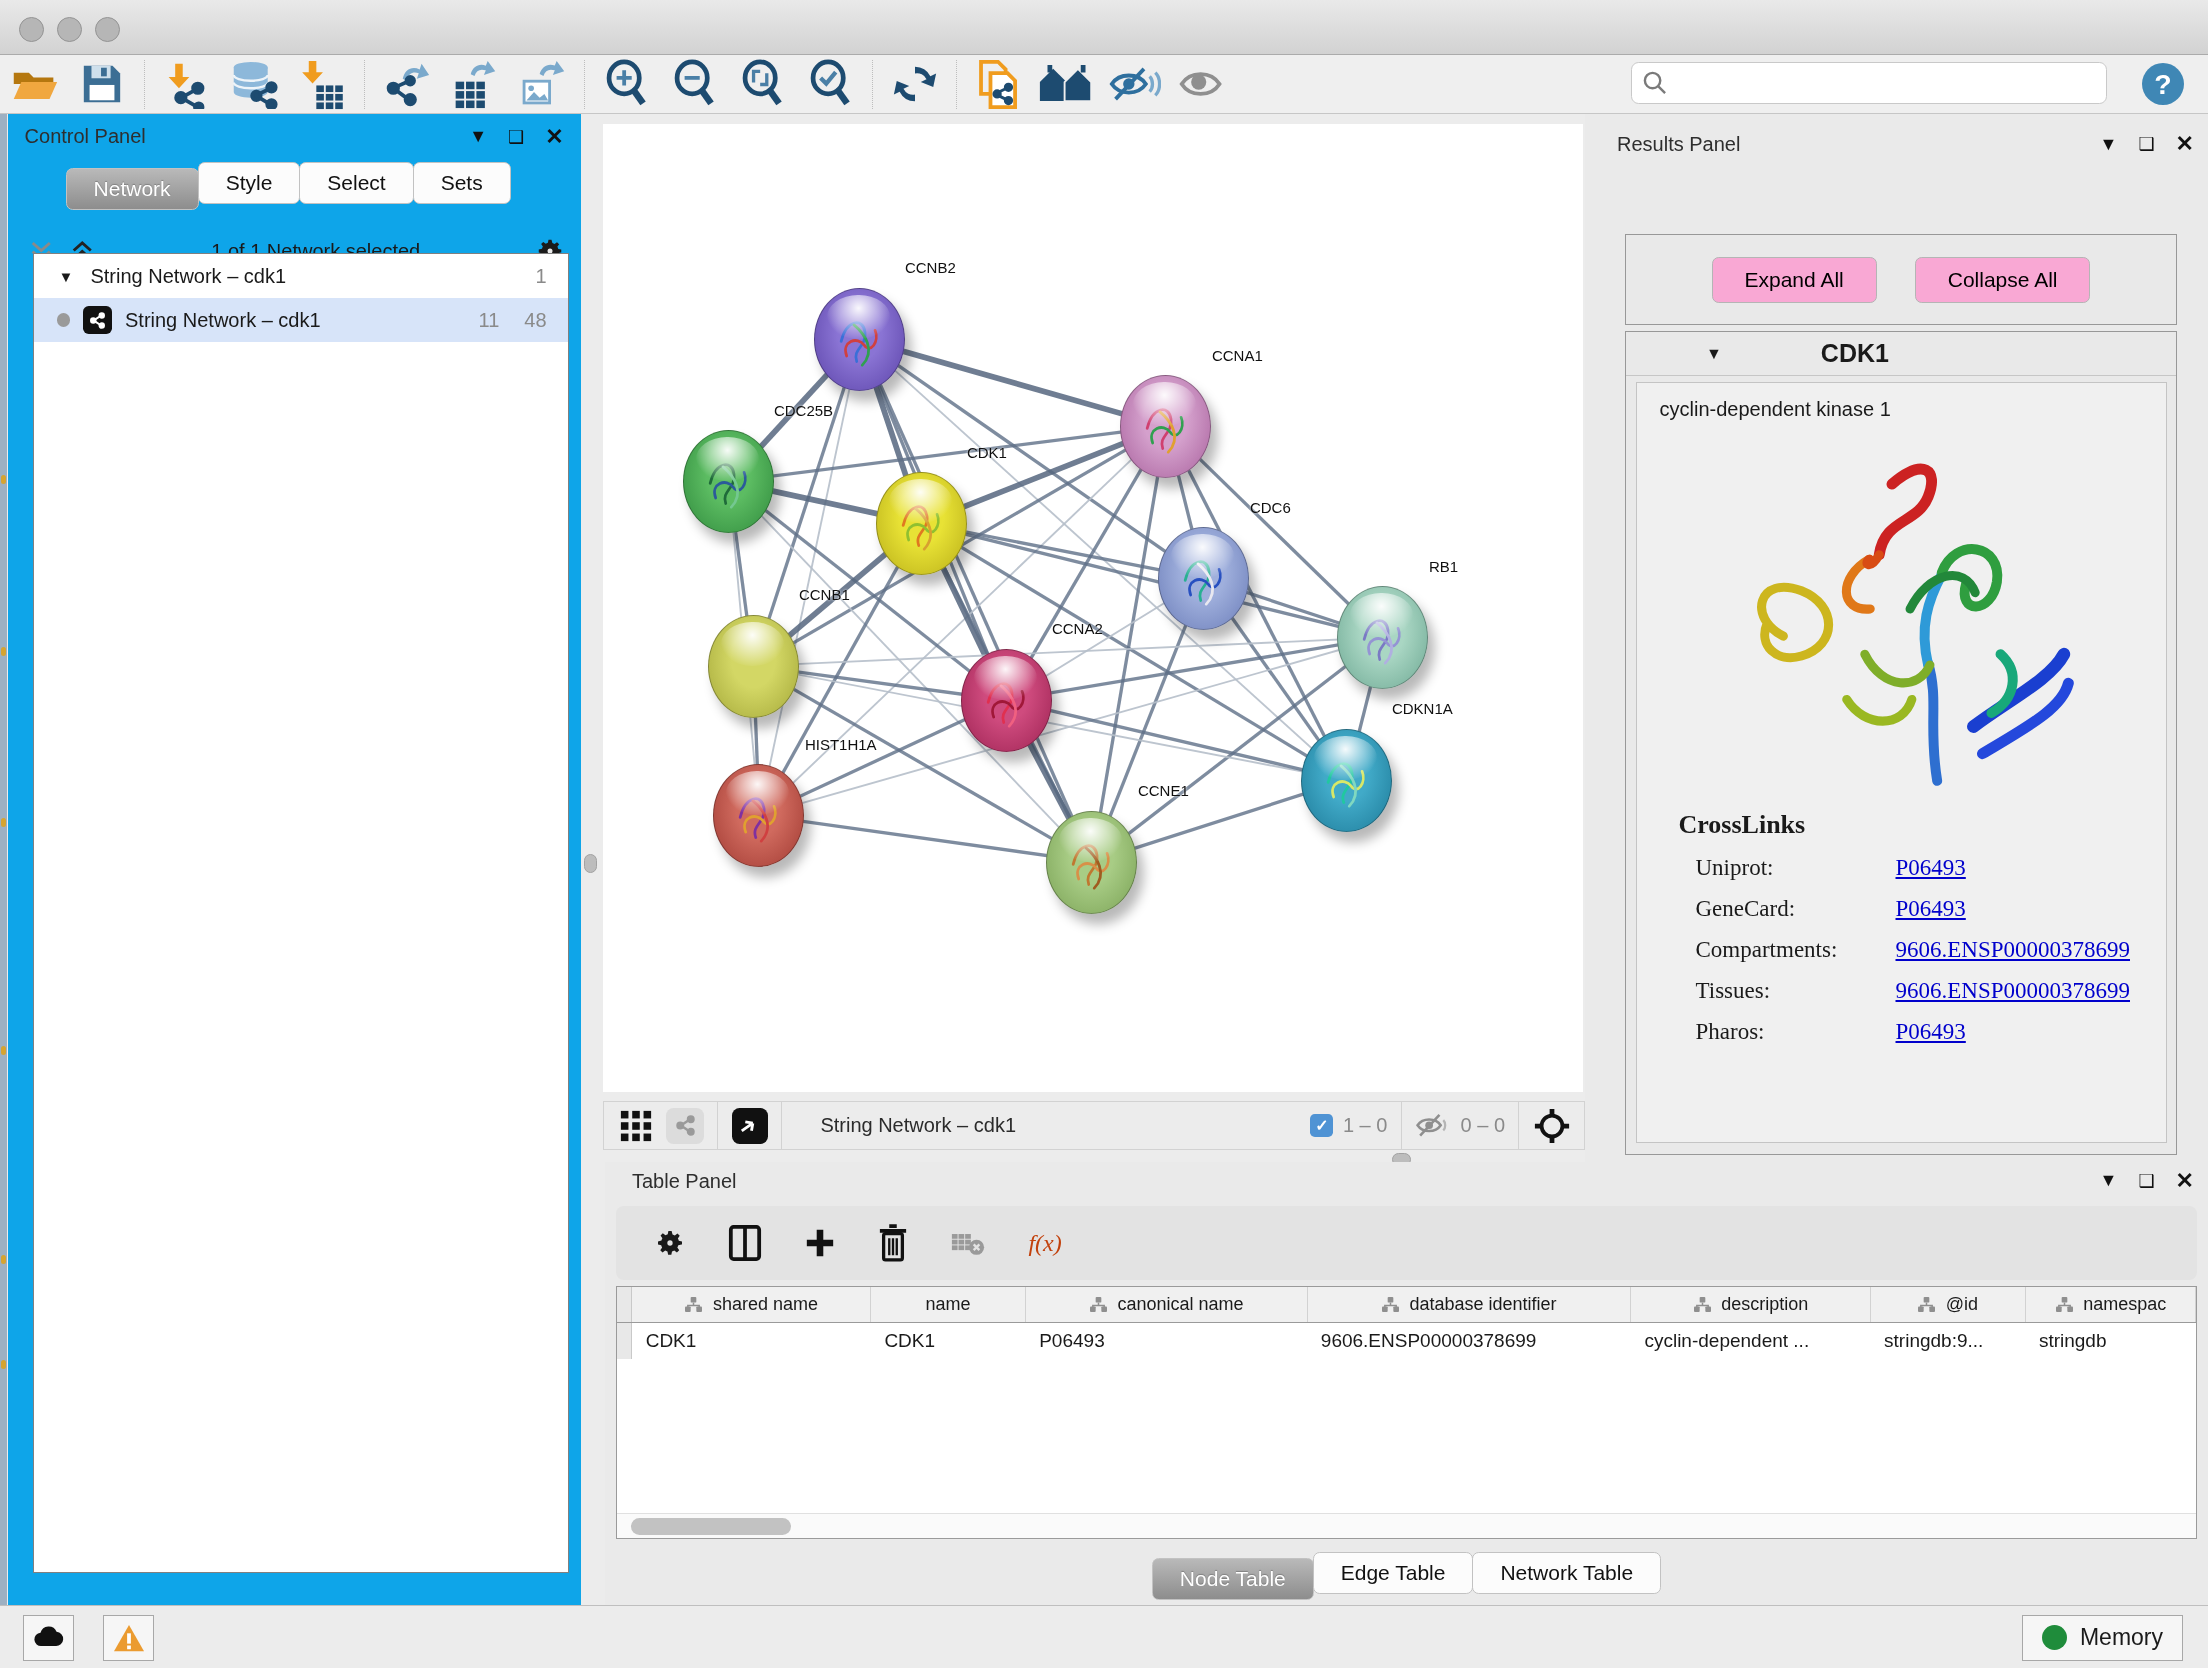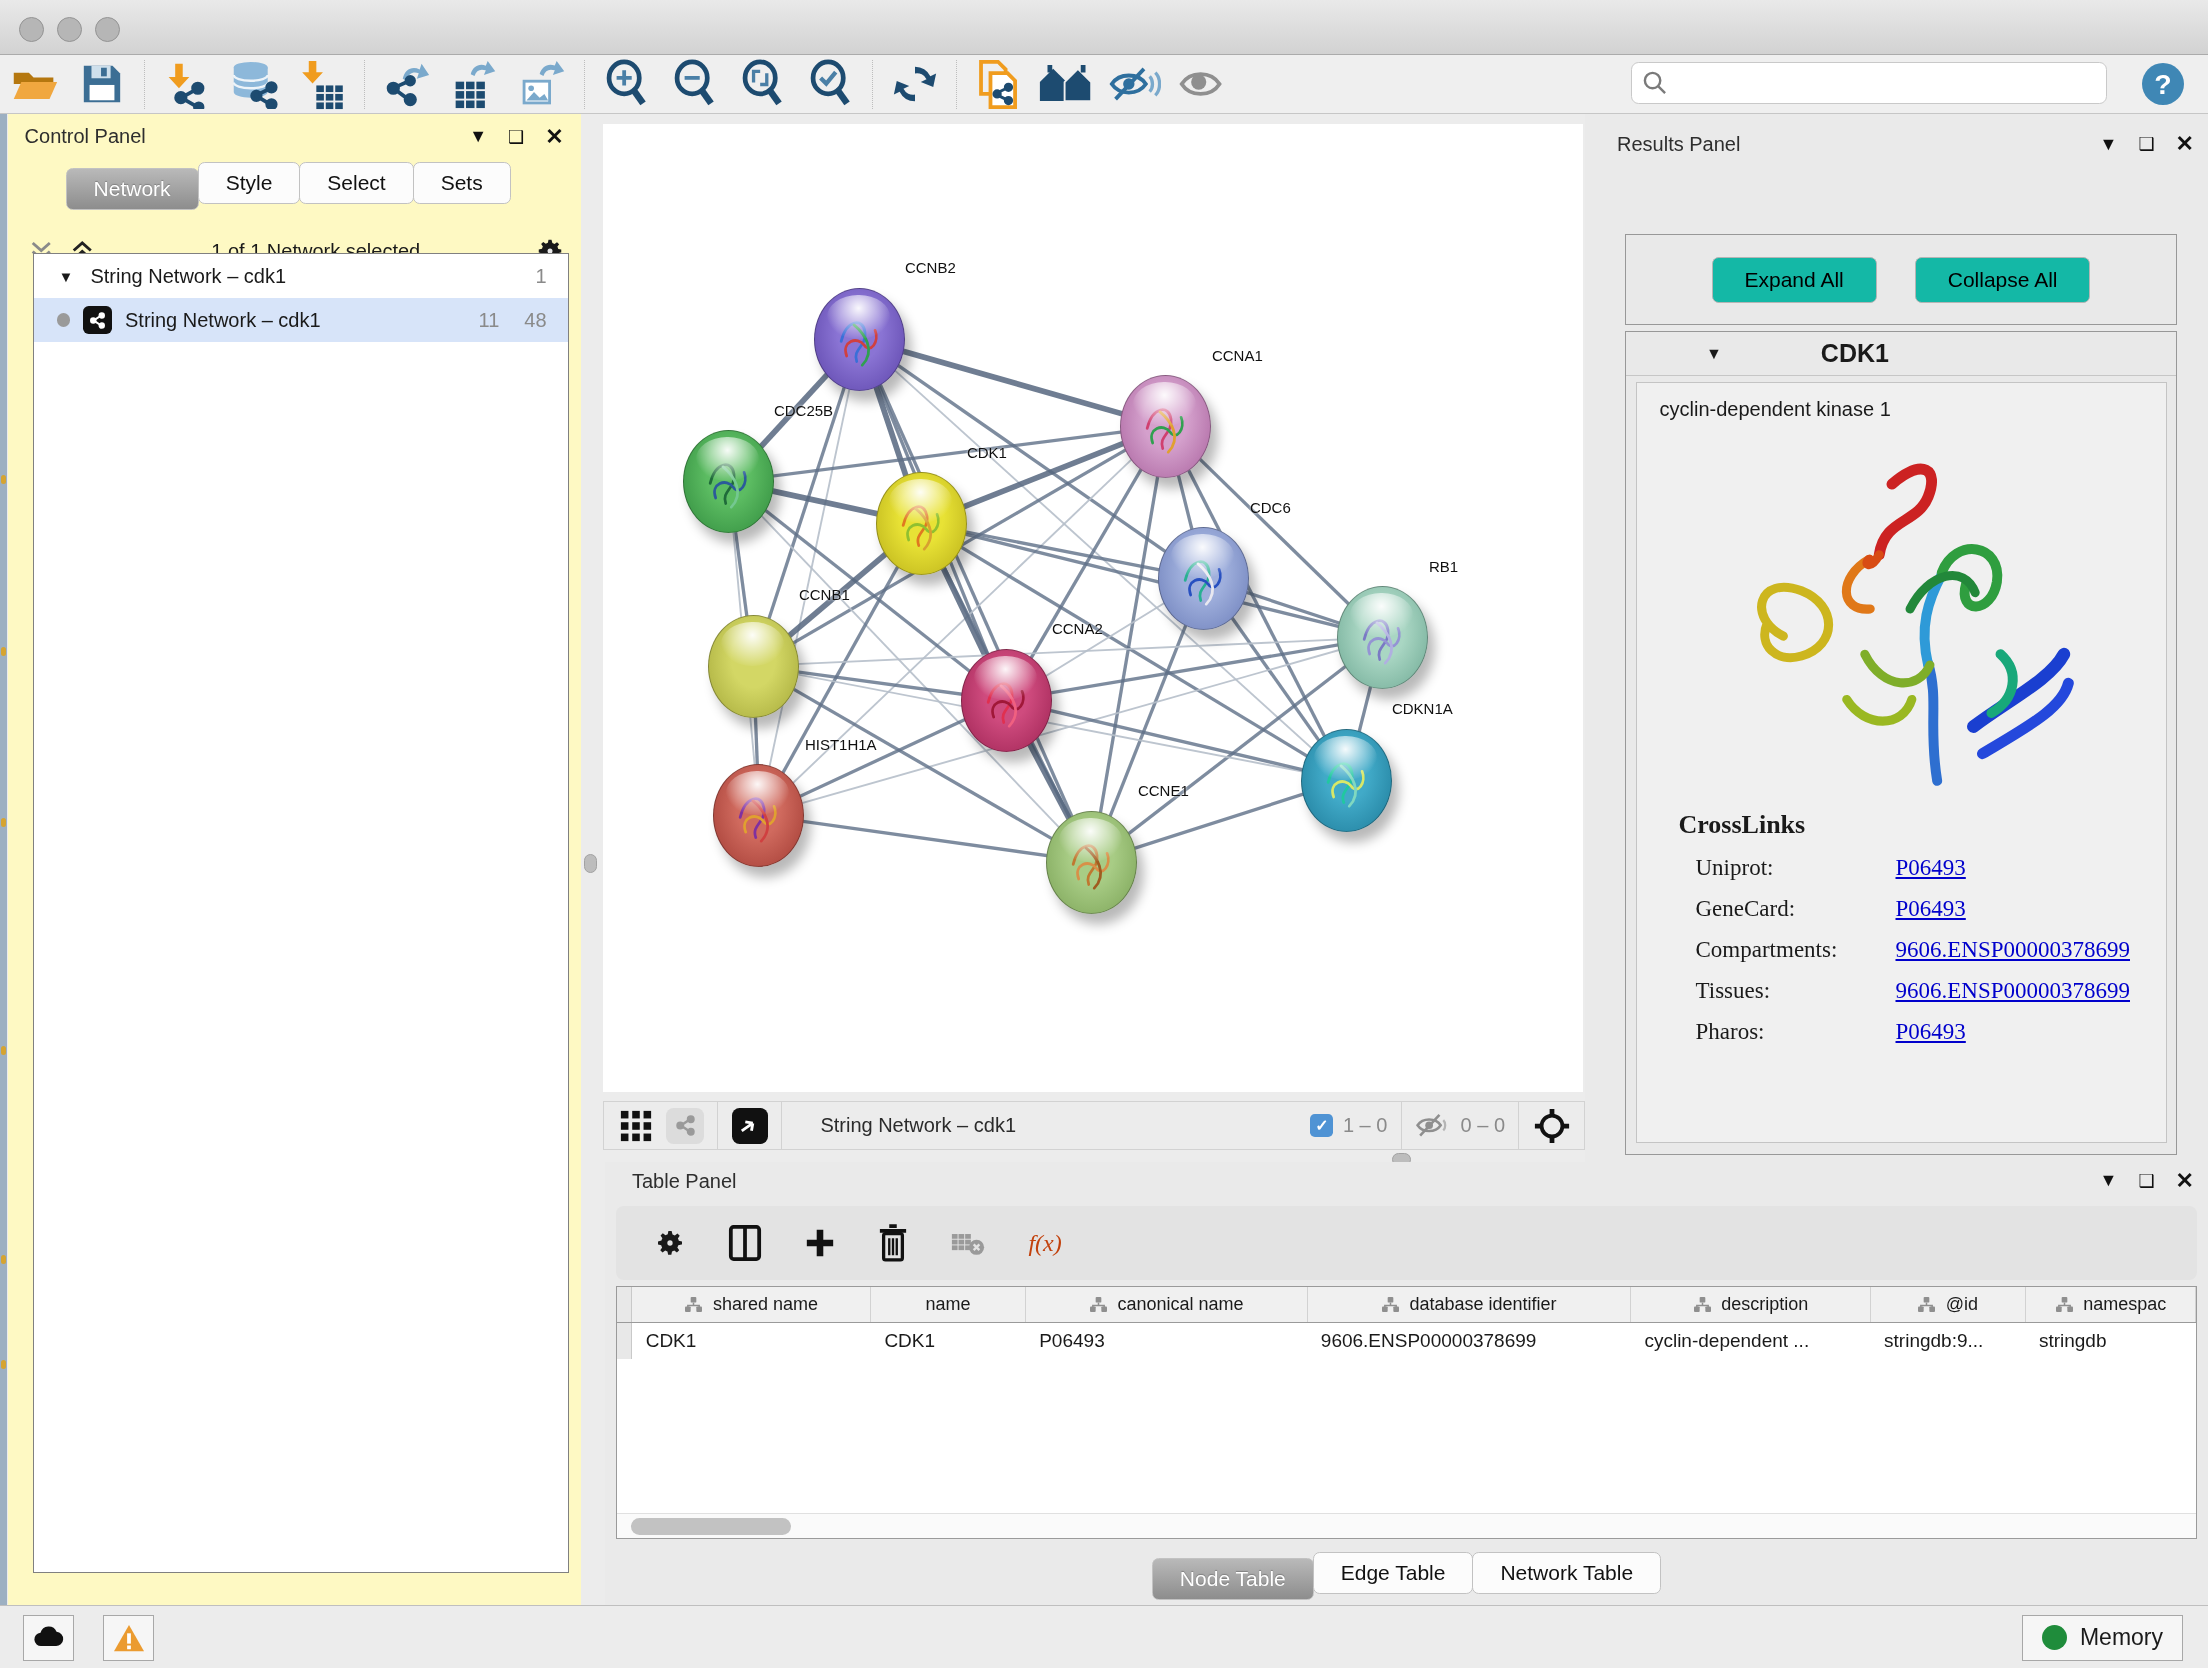--- a/index.html
+++ b/index.html
@@ -36,21 +36,21 @@
   .pc { font-size:18px; cursor:default; }
   .pc.x { font-weight:bold; font-size:22px; }
 
   
   .seg { display:inline-flex; }
   .tab { height:42px; padding:0 27px; background:#fcfcfc; border:1px solid #c2c2c2; margin-left:-1px;
     font-size:21px; display:flex; align-items:center; border-radius:6.7px; color:#111; }
   .tab.sel { background:linear-gradient(#b9b9b9,#8d8d8d); color:#fff; text-shadow:0 -1px 1px rgba(0,0,0,.25);margin-top:6px; }
 
   
-  .control-panel { position:absolute; left:7.6px; top:0; width:573px; height:1491px; background:#fef9c3; }
+  .control-panel { position:absolute; left:7.6px; top:0; width:573px; height:1491px; background:#0ea5e9; }
   .cp-tabs { position:absolute; left:59px; top:48px; }
   .cp-selrow { position:absolute; left:19px; top:116px; width:538px; height:42px; display:flex; align-items:center; }
   .cp-selrow .summary { flex:1; text-align:center; font-size:20px; }
   .tree { position:absolute; left:25px; top:139px; width:536px; height:1320px; background:#fff; border:1.9px solid #808080; }
   .tree-row { height:44px; display:flex; align-items:center; font-size:20px; }
   .tree-row.sel { background:#d7e4f9; }
   .tree-row .tri { margin:0 17px 0 25px; font-size:15px; }
   .tree-row .cnt { color:#8a8a8a; margin-left:auto; margin-right:21px; }
   .dot-bullet { width:13.3px; height:13.3px; border-radius:50%; background:#9a9a9a; margin:0 13.3px 0 23px; }
   .share-badge { width:28.5px; height:28.5px; border-radius:5.7px; background:#111; display:flex; align-items:center; justify-content:center; margin-right:13.3px; }
@@ -76,21 +76,21 @@
   .graybtn { width:38px; height:36px; background:#dcdcdc; border-radius:7.6px; display:flex; align-items:center; justify-content:center; }
   .netname { color:#2b2b2b; margin-left:25px; flex:1; }
   .chk { width:23px; height:23px; border-radius:4.8px; background:#4f93d4; color:#fff; font-size:16px; font-weight:bold;
     display:flex; align-items:center; justify-content:center; margin-right:9.5px; }
 
   
   .results { position:absolute; left:1585px; top:0; width:624px; height:1048px; background:#eaeaea; }
   .res-tab { position:absolute; left:0; top:55px; width:100%; text-align:center; }
   .res-box { position:absolute; left:40px; width:552px; border:1px solid #989898; background:#e9e9e9; }
   .expbox { top:120px; height:91px; display:flex; align-items:center; justify-content:center; gap:38px; }
-  .wbtn { background:#14b8a6; border:1px solid #b5b5b5; border-radius:6.7px; font-size:21px; padding:10px 32px; }
+  .wbtn { background:#f9a8d4; border:1px solid #b5b5b5; border-radius:6.7px; font-size:21px; padding:10px 32px; }
   .entry { top:217px; height:824px; }
   .entry-head { height:44px; display:flex; align-items:center; border-bottom:1px solid #c6c6c6; }
   .entry-head .tri { margin-left:80px; font-size:16px; }
   .entry-head .gene { margin-left:99px; font-weight:bold; font-size:25px; }
   .entry-body { margin:5.7px 9.5px; border:1px solid #c4c4c4; background:#f0f0f0; height:761px; overflow:hidden; }
   .desc { font-size:20px; padding:15px 0 0 23px; }
   .protein { display:block; margin:7.6px auto 0 auto; }
   .xl-title { font-family:"Liberation Serif",serif; font-weight:bold; font-size:26px; padding-left:42px; margin-top:1.9px; }
   .xl-row { display:flex; font-family:"Liberation Serif",serif; font-size:23px; margin-top:15px; padding-left:59px; }
   .xl-row .lbl { width:200px; color:#1a1a1a; }

